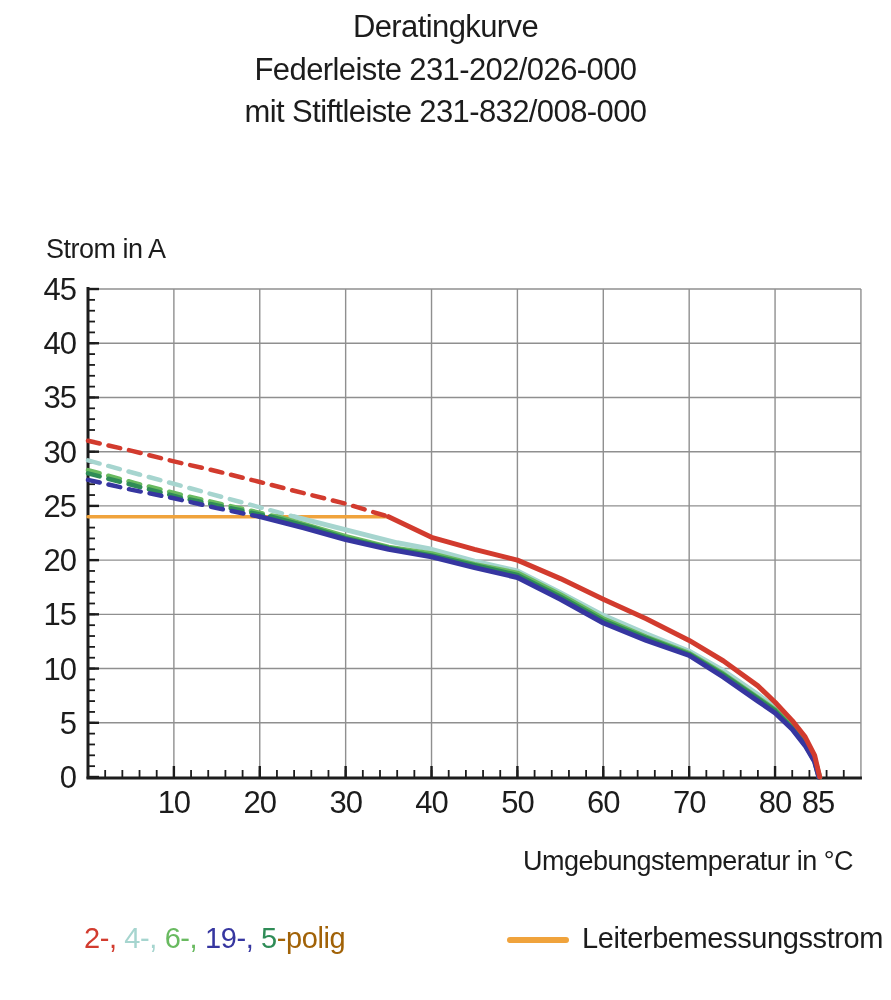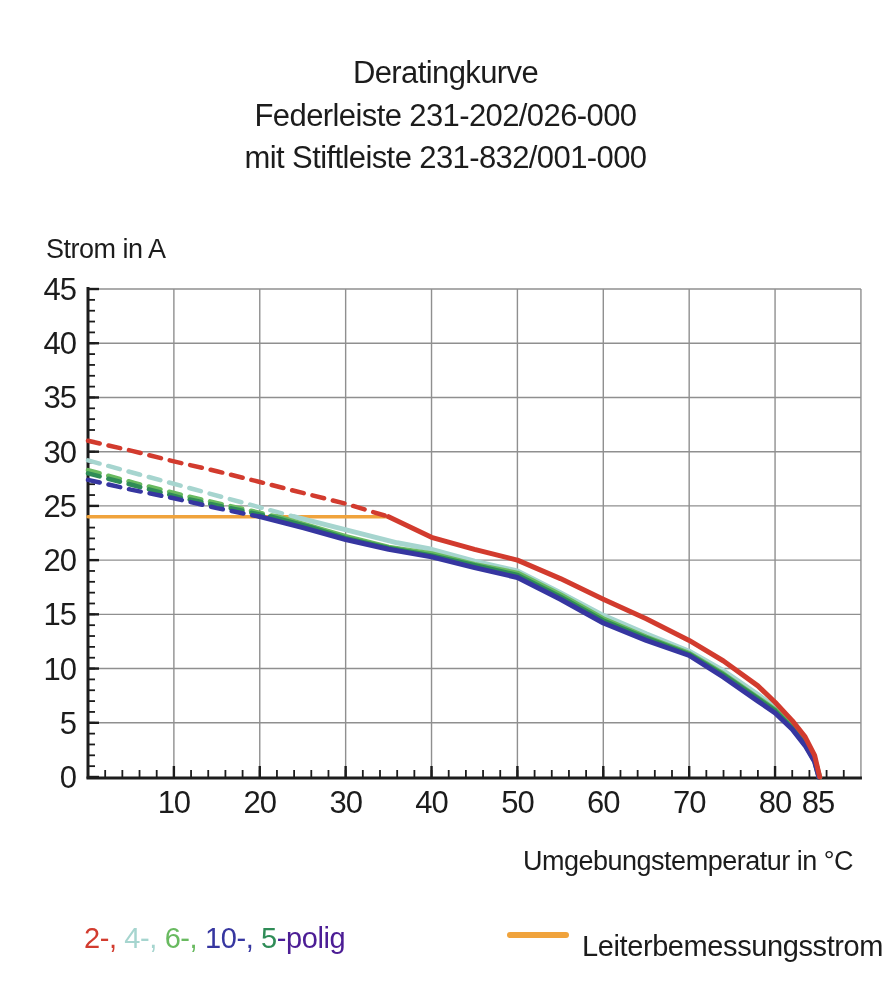--- a/index.html
+++ b/index.html
@@ -1,35 +1,35 @@
 <!DOCTYPE html>
 <html><head>
 <meta charset="utf-8">
 <style>
   html,body{margin:0;padding:0;background:#ffffff;}
   body{width:891px;height:1000px;position:relative;overflow:hidden;
        font-family:"Liberation Sans",sans-serif;color:#1c1c1c;}
   .title-block{position:absolute;top:6px;left:0;width:891px;text-align:center;
-       font-size:31px;line-height:42.5px;letter-spacing:-0.6px;color:#1c1c1c;margin-top:46px;}
+       font-size:31px;line-height:42.5px;letter-spacing:-0.6px;color:#1c1c1c;}
   #chart{position:absolute;top:0;left:0;}
   .legend-row{position:absolute;top:922px;left:0;width:891px;height:40px;font-size:29px;
        letter-spacing:-0.4px;}
   .poles-legend{position:absolute;left:84px;top:0;white-space:nowrap;}
-  .rated-legend{position:absolute;left:507px;top:0;white-space:nowrap;display:flex;align-items:flex-start;margin-top:8px;}
+  .rated-legend{position:absolute;left:507px;top:0;white-space:nowrap;display:flex;align-items:center;}
   .rated-swatch{display:inline-block;width:62px;height:6px;border-radius:3px;margin-right:13px;margin-top:2px;}
   .rated-label{color:#1c1c1c;}
   svg text{font-family:"Liberation Sans",sans-serif;fill:#1c1c1c;}
 </style>
 </head>
 <body>
 
 <div class="title-block">
   <div>Deratingkurve</div>
   <div>Federleiste 231-202/026-000</div>
-  <div>mit Stiftleiste 231-832/001-000</div>
+  <div>mit Stiftleiste 231-832/008-000</div>
 </div>
 
 <svg id="chart" width="891" height="1000" viewBox="0 0 891 1000">
   <g id="grid-layer">
       <line x1="173.882" y1="289.02000000000004" x2="173.882" y2="777" stroke="#8f8f8f" stroke-width="1.4"></line>
       <line x1="259.764" y1="289.02000000000004" x2="259.764" y2="777" stroke="#8f8f8f" stroke-width="1.4"></line>
       <line x1="345.646" y1="289.02000000000004" x2="345.646" y2="777" stroke="#8f8f8f" stroke-width="1.4"></line>
       <line x1="431.528" y1="289.02000000000004" x2="431.528" y2="777" stroke="#8f8f8f" stroke-width="1.4"></line>
       <line x1="517.4100000000001" y1="289.02000000000004" x2="517.4100000000001" y2="777" stroke="#8f8f8f" stroke-width="1.4"></line>
       <line x1="603.292" y1="289.02000000000004" x2="603.292" y2="777" stroke="#8f8f8f" stroke-width="1.4"></line>
@@ -194,19 +194,19 @@
       <text x="689.174" y="813" text-anchor="middle" font-size="31" letter-spacing="-1">70</text>
       <text x="775.056" y="813" text-anchor="middle" font-size="31" letter-spacing="-1">80</text>
       <text x="817.9970000000001" y="813" text-anchor="middle" font-size="31" letter-spacing="-1">85</text>
     </g>
   <text x="46" y="258" font-size="27" letter-spacing="-0.5" text-anchor="start">Strom in A</text>
   <text x="853" y="870" font-size="27" letter-spacing="-0.5" text-anchor="end">Umgebungstemperatur in °C</text>
 </svg>
 
 <div class="legend-row">
   <div class="poles-legend">
-    <span style="color: rgb(210, 59, 46);">2-,</span><span style="color: rgb(166, 213, 207);"> 4-,</span><span style="color: rgb(105, 186, 96);"> 6-,</span><span style="color: rgb(54, 54, 160);"> 10-,</span><span style="color: rgb(47, 140, 87);"> 5</span><span style="color: #4c1d95;">-polig</span>
+    <span style="color: rgb(210, 59, 46);">2-,</span><span style="color: rgb(166, 213, 207);"> 4-,</span><span style="color: rgb(105, 186, 96);"> 6-,</span><span style="color: rgb(54, 54, 160);"> 19-,</span><span style="color: rgb(47, 140, 87);"> 5</span><span style="color: #a16207;">-polig</span>
   </div>
   <div class="rated-legend">
     <span class="rated-swatch" style="background: rgb(240, 163, 60);"></span>
     <span class="rated-label">Leiterbemessungsstrom</span>
   </div>
 </div>
 
 </body></html>

